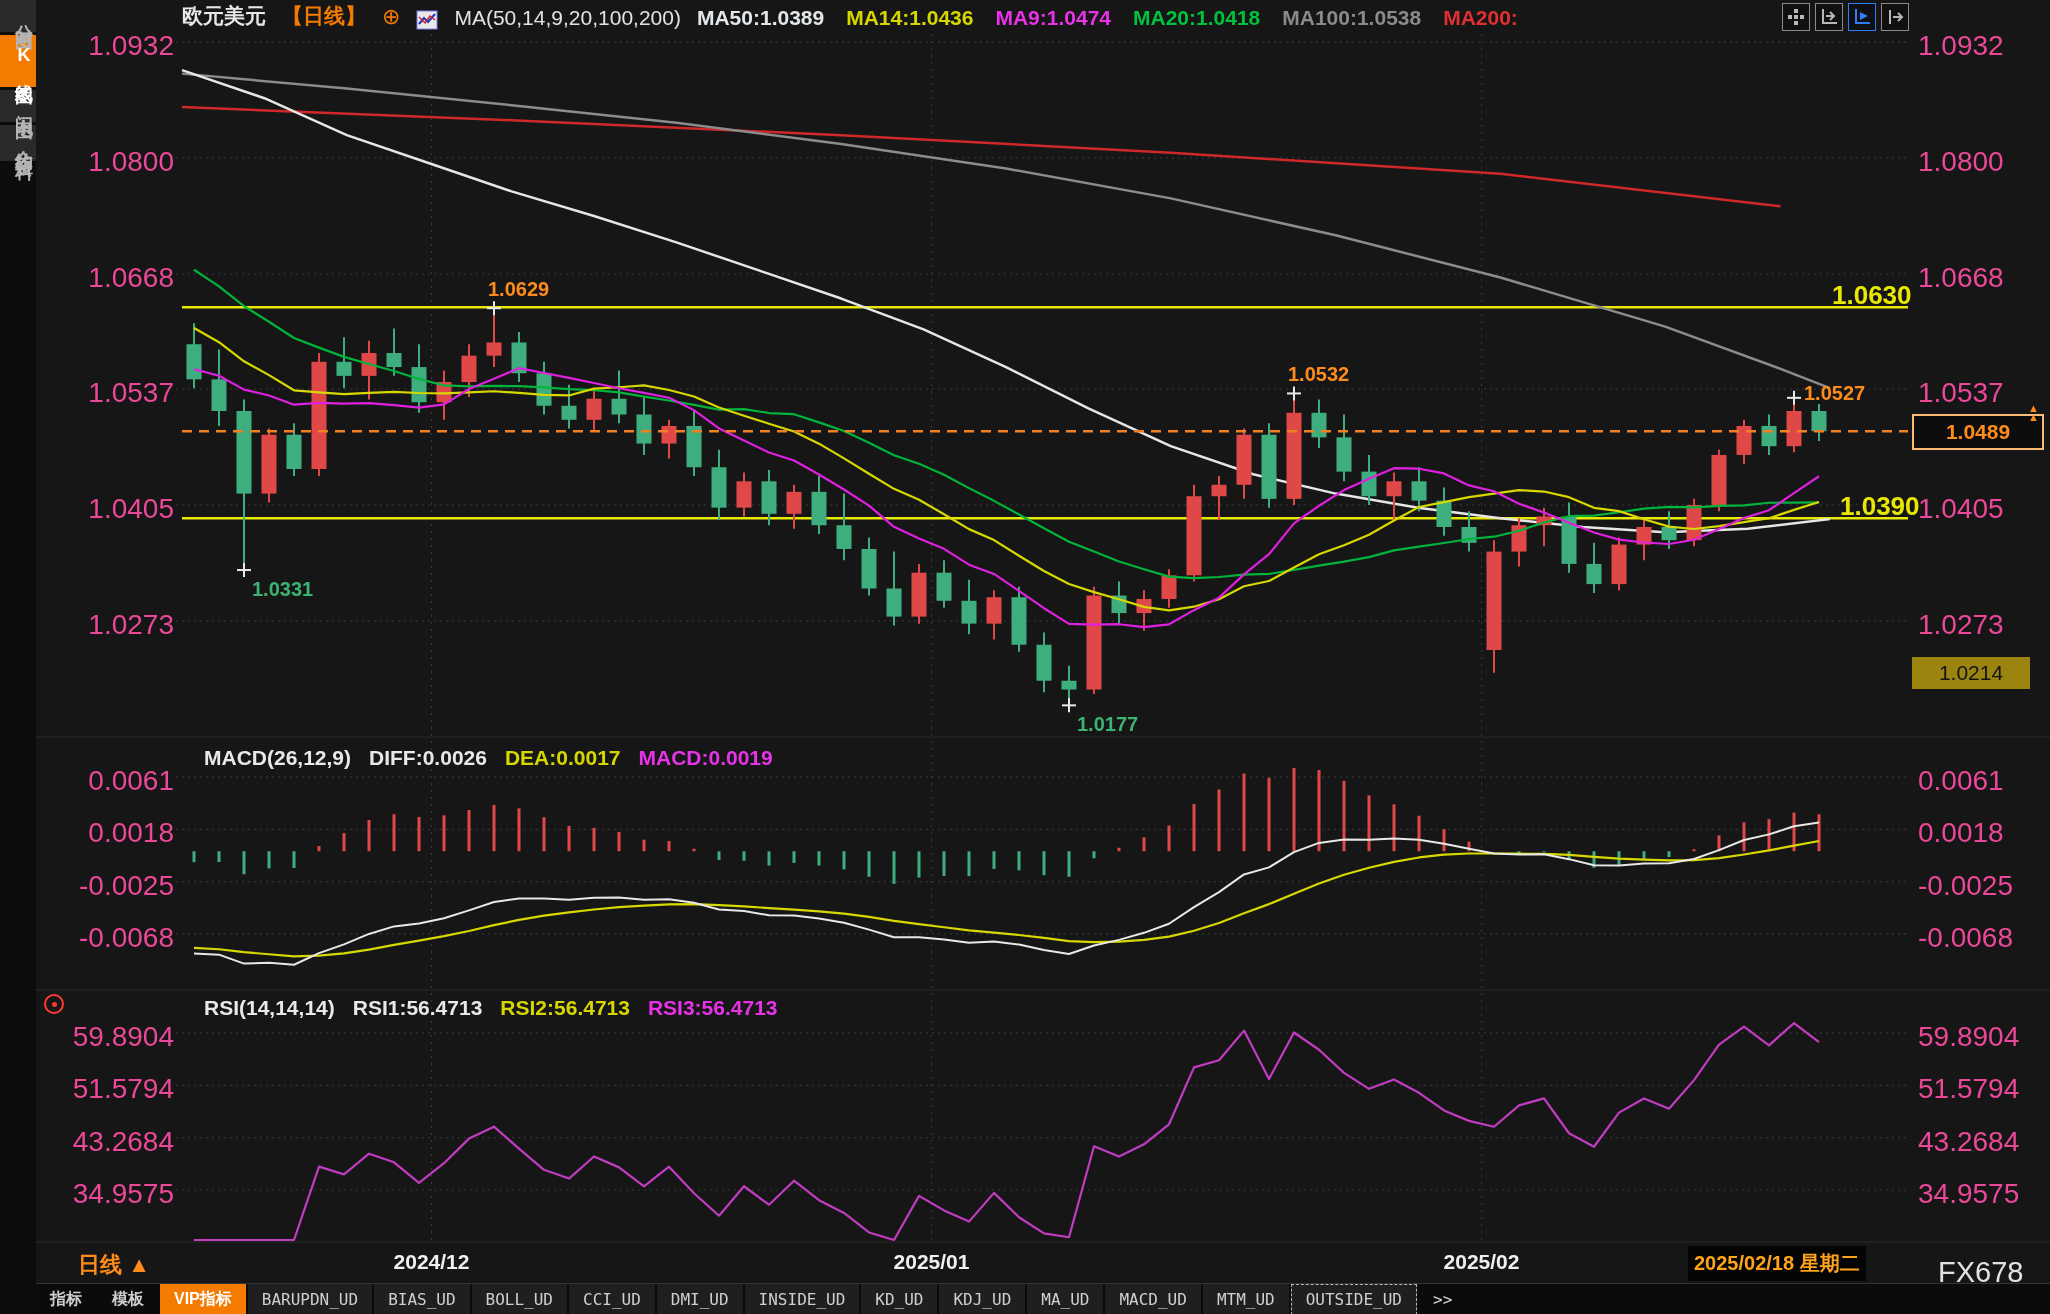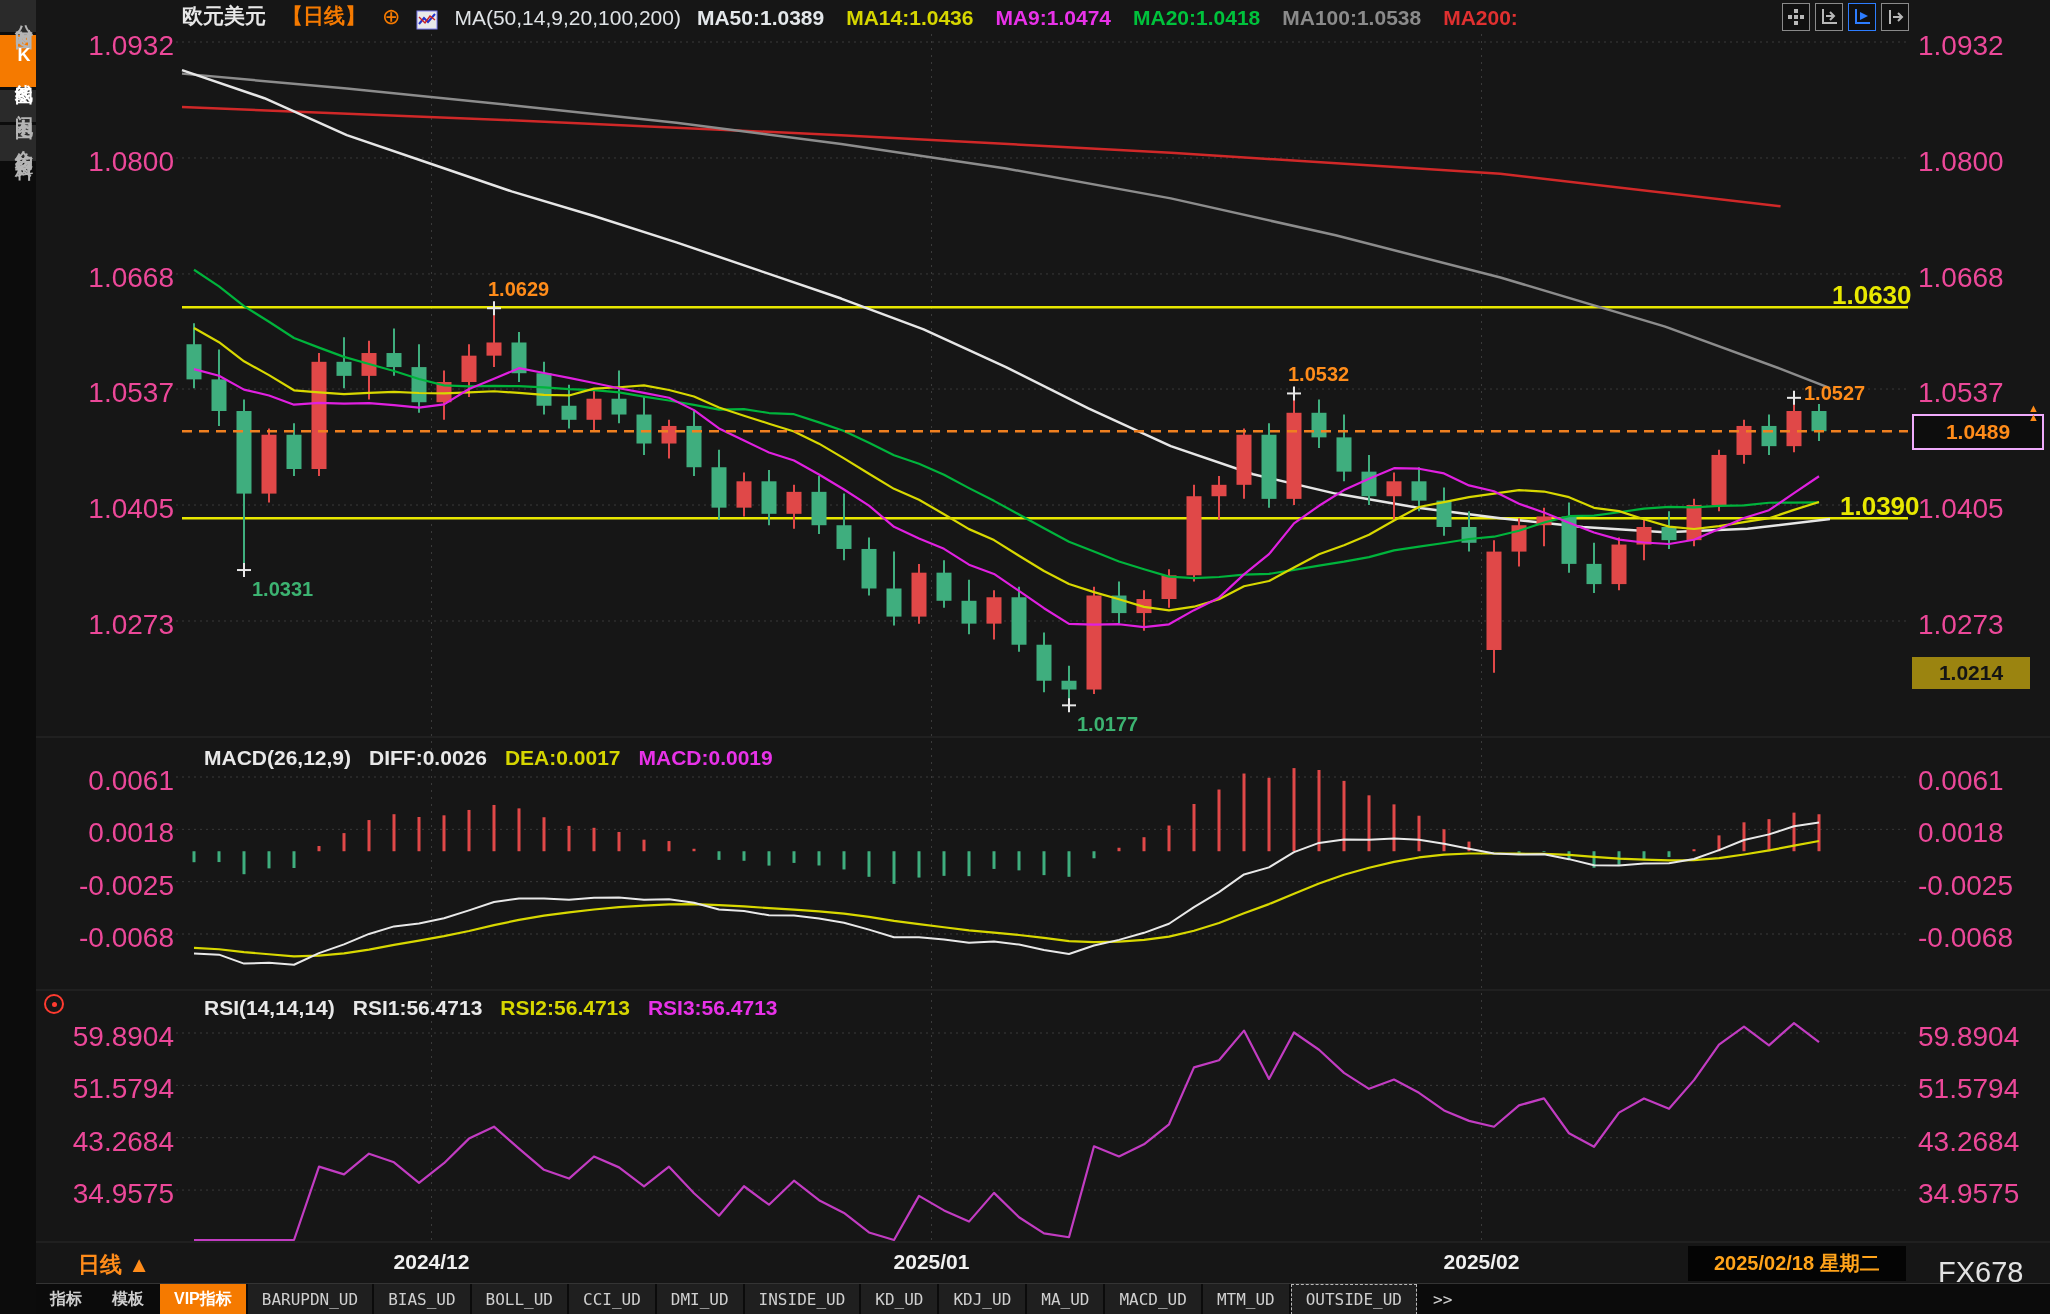--- a/index.html
+++ b/index.html
@@ -29,32 +29,32 @@
   .tick{position:absolute;font-size:28px;color:#ec4899;z-index:4;}
   .tick-left{width:118px;text-align:right;left:56px;}
   .tick-right{left:1918px;text-align:left;width:120px;}
   
   #macd-header,#rsi-header{position:absolute;left:186px;display:flex;gap:18px;font-size:21px;
         font-weight:bold;white-space:nowrap;z-index:6;margin-left:18px;}
   #macd-header{top:746px;}
   #rsi-header{top:996px;}
   
   .yellow-label{position:absolute;color:#e8e800;font-size:26px;font-weight:bold;z-index:6;}
-  #cur-price-badge{position:absolute;left:1912px;top:432px;width:128px;height:32px;border:2px solid #f0abfc;
+  #cur-price-badge{position:absolute;left:1912px;top:432px;width:128px;height:32px;border:2px solid #fdba74;
       color:#ff8c1a;font-size:21px;font-weight:bold;display:flex;align-items:center;justify-content:center;
       background:#0d0d0d;z-index:7;}
   #cur-arrows{position:absolute;left:2028px;top:404px;color:#ff8c1a;font-size:11px;line-height:9px;z-index:7;text-align:center;}
   #low-badge{position:absolute;left:1912px;top:656px;width:118px;height:32px;background:#9b8410;color:#141414;
-      font-size:21px;font-weight:bold;display:flex;align-items:center;justify-content:center;z-index:7;}
+      font-size:21px;font-weight:normal;display:flex;align-items:center;justify-content:center;z-index:7;}
   .annotation{position:absolute;font-size:20px;font-weight:bold;z-index:6;white-space:nowrap;}
   
   #period-label{position:absolute;left:78px;top:1250px;color:#ff8c1a;font-size:22px;font-weight:bold;z-index:6;}
   .month-label{position:absolute;top:1250px;color:#f0f0f0;font-size:21px;font-weight:bold;transform:translateX(-50%);z-index:6;}
   #date-badge{position:absolute;left:1688px;top:1246px;background:#040404;color:#ffa31a;font-size:20px;
-      font-weight:bold;padding:4px 26px;z-index:6;}
+      font-weight:bold;padding:4px 6px;z-index:6;}
   #brand{position:absolute;left:1938px;top:1256px;color:#e2e2e2;font-size:29px;z-index:6;}
   #rsi-alert-icon{position:absolute;left:44px;top:994px;width:16px;height:16px;border:2px solid #ff3b30;
       border-radius:50%;z-index:6;display:flex;align-items:center;justify-content:center;}
   #rsi-alert-icon i{width:5px;height:5px;background:#ff3b30;border-radius:50%;}
   
   #tabbar{position:absolute;left:36px;right:0;top:1283px;height:31px;background:#0b0b0b;border-top:1px solid #343434;
       display:flex;align-items:stretch;z-index:6;font-family:"DejaVu Sans Mono",monospace;font-size:16px;}
   .tab{display:flex;align-items:center;padding:0 14px;margin-right:2px;background:#1f1f1f;color:#cfcfcf;
       cursor:pointer;white-space:nowrap;}
   .tab.plain{background:transparent;font-family:"Liberation Sans",sans-serif;font-weight:bold;}

